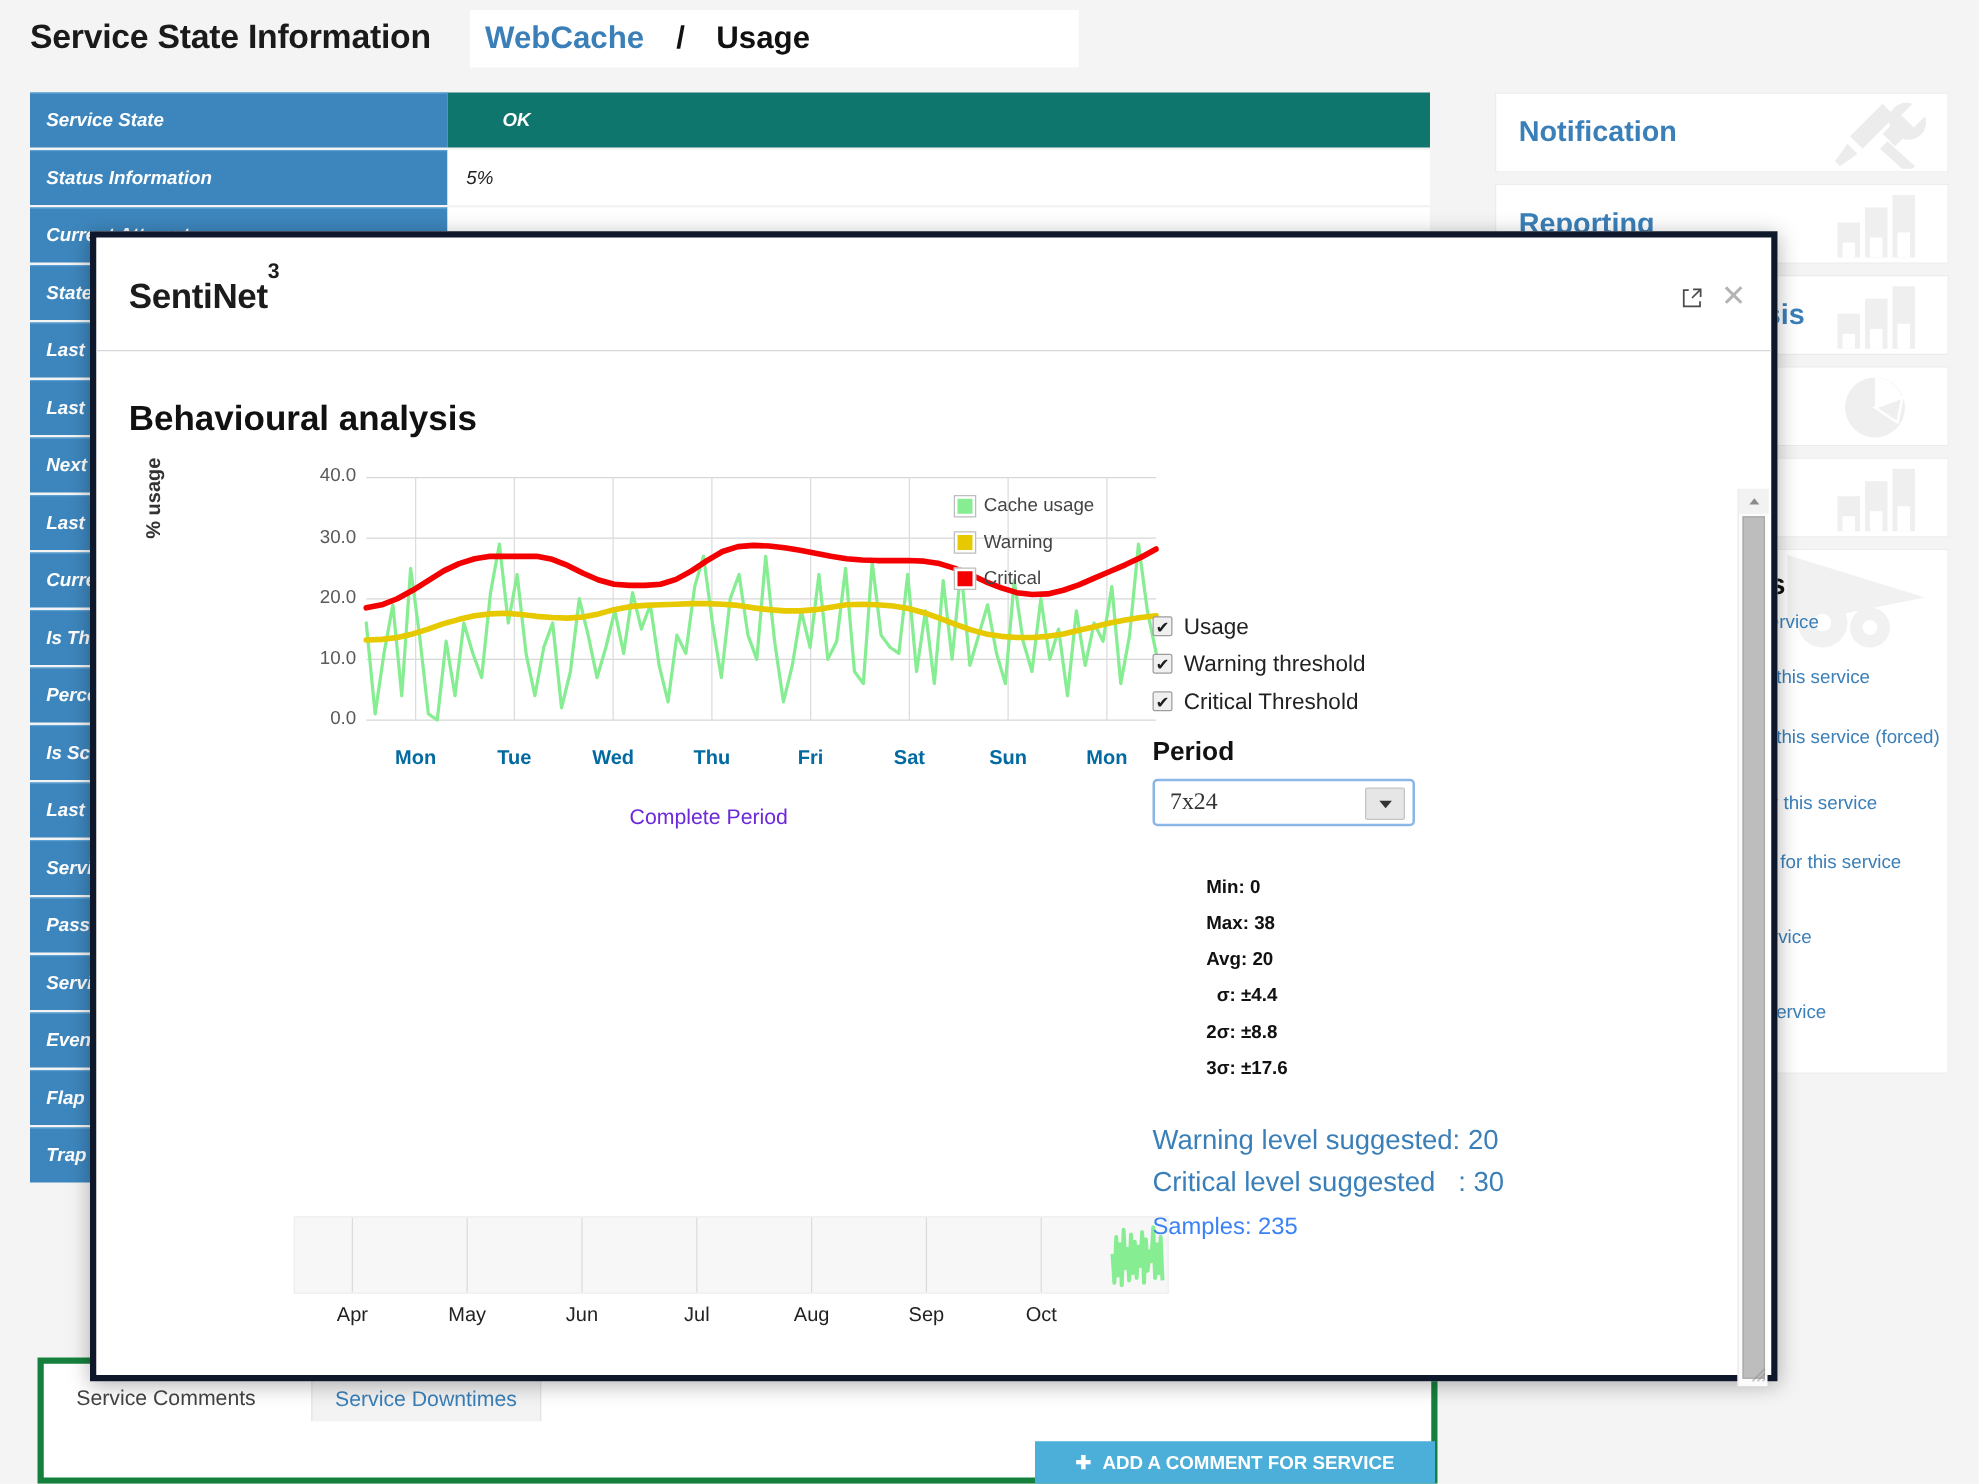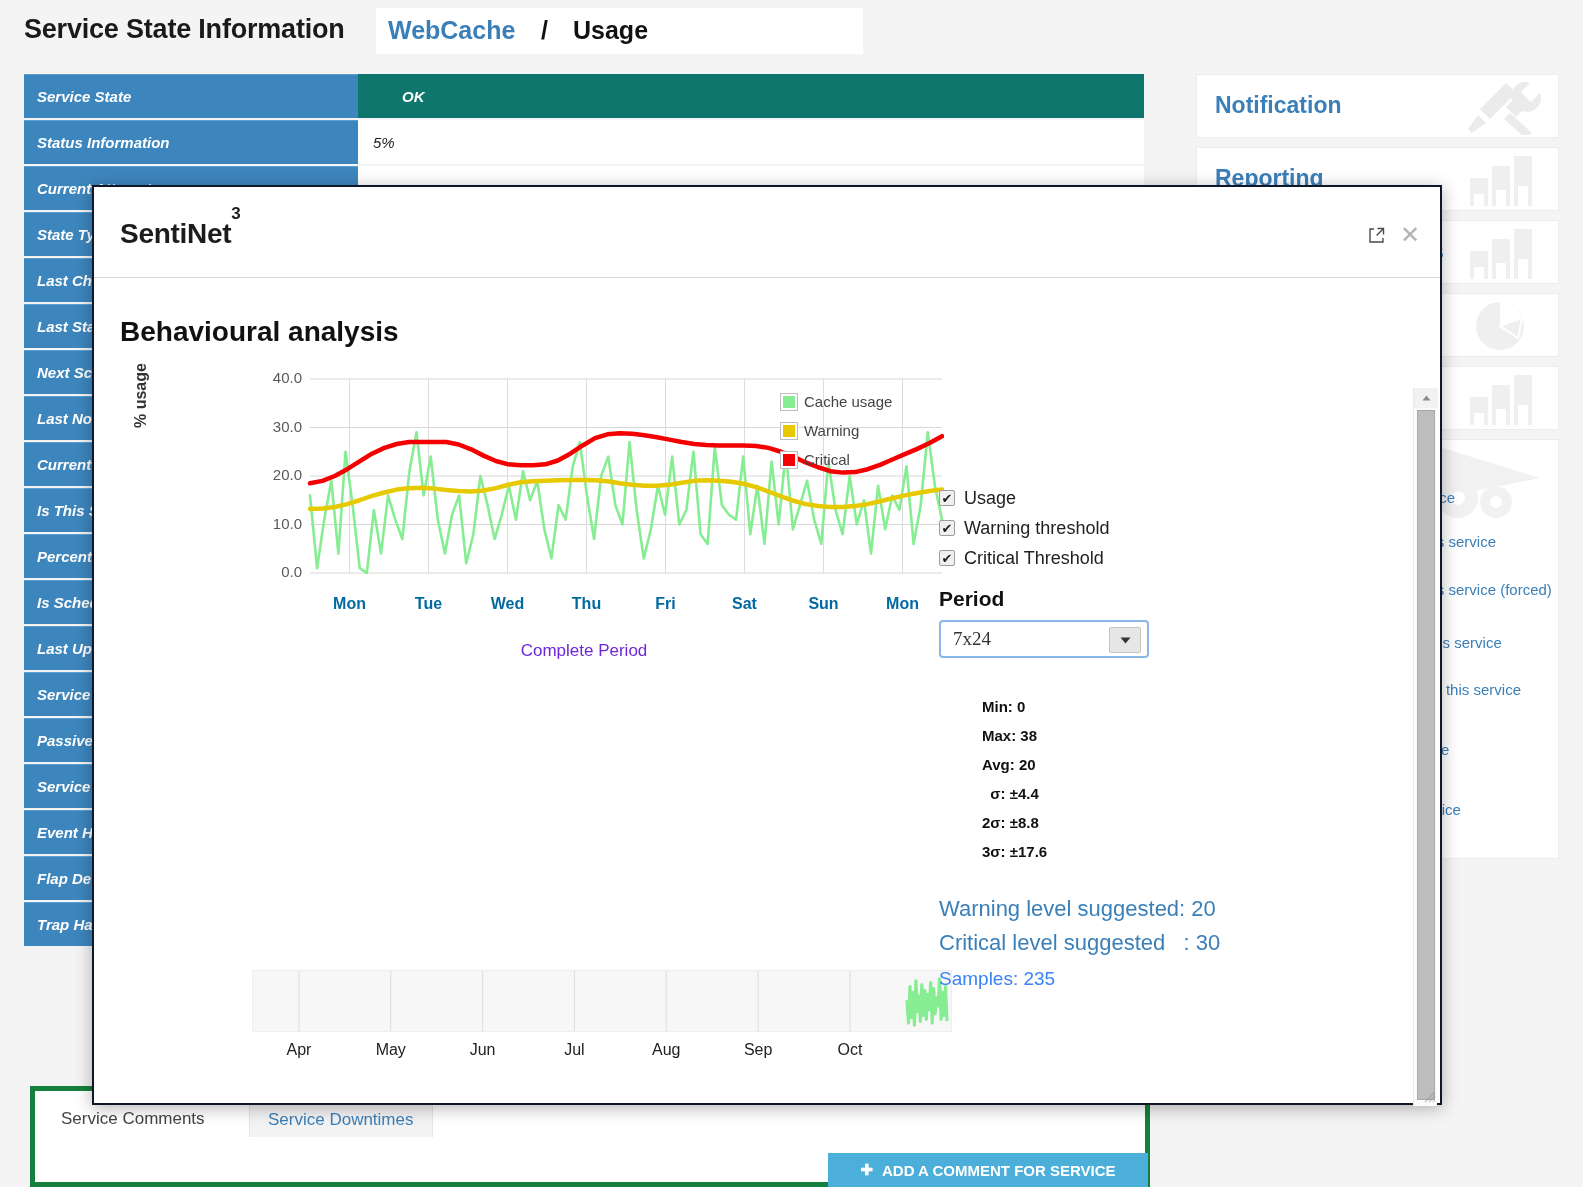--- a/index.html
+++ b/index.html
@@ -41,22 +41,22 @@
 
   
   #tabs-wrap{position:absolute;left:30px;top:1086px;width:1120px;height:101px;background:#fff;border:5px solid #15803d;box-sizing:border-box;}
   .tab{position:absolute;top:10px;height:36px;font-size:17px;display:flex;align-items:center;padding:0 18px;box-sizing:border-box;}
   .tab.active{left:8px;color:#444;background:#fff;}
   .tab.inactive{left:214px;color:#3a7fb8;background:#f3f3f3;border:1px solid #e4e4e4;border-bottom:none;}
   #add-comment-btn{position:absolute;left:828px;top:1153px;width:320px;height:34px;background:#4cafd9;
       color:#fff;font-size:15px;font-weight:700;display:flex;align-items:center;justify-content:center;gap:9px;}
 
   
-  #modal{position:absolute;left:92px;top:185px;width:1350px;height:920px;background:#fff;
-         box-shadow:0 3px 16px rgba(0,0,0,.30);border:2px solid #0f172a;box-sizing:border-box;}
+  #modal{position:absolute;left:72px;top:185px;width:1350px;height:920px;background:#fff;
+         box-shadow:0 3px 16px rgba(0,0,0,.30);border:5px solid #0f172a;box-sizing:border-box;}
   #modal-head{position:relative;height:90px;border-bottom:1px solid #d3d7da;}
   #modal-brand{position:absolute;left:26px;top:31px;font-size:28px;font-weight:700;color:#1c1c1c;letter-spacing:-.3px;}
   #modal-brand sup{font-size:17px;top:-.85em;position:relative;}
   #expand-icon{position:absolute;right:55px;top:40px;cursor:pointer;}
   #close-icon{position:absolute;right:20px;top:36px;font-size:24px;color:#b4b4b4;cursor:pointer;line-height:1;}
 
   #modal-body{position:relative;height:828px;overflow:hidden;}
   #ba-title{position:absolute;left:26px;top:38px;font-size:28px;font-weight:700;color:#111;}
 
   

